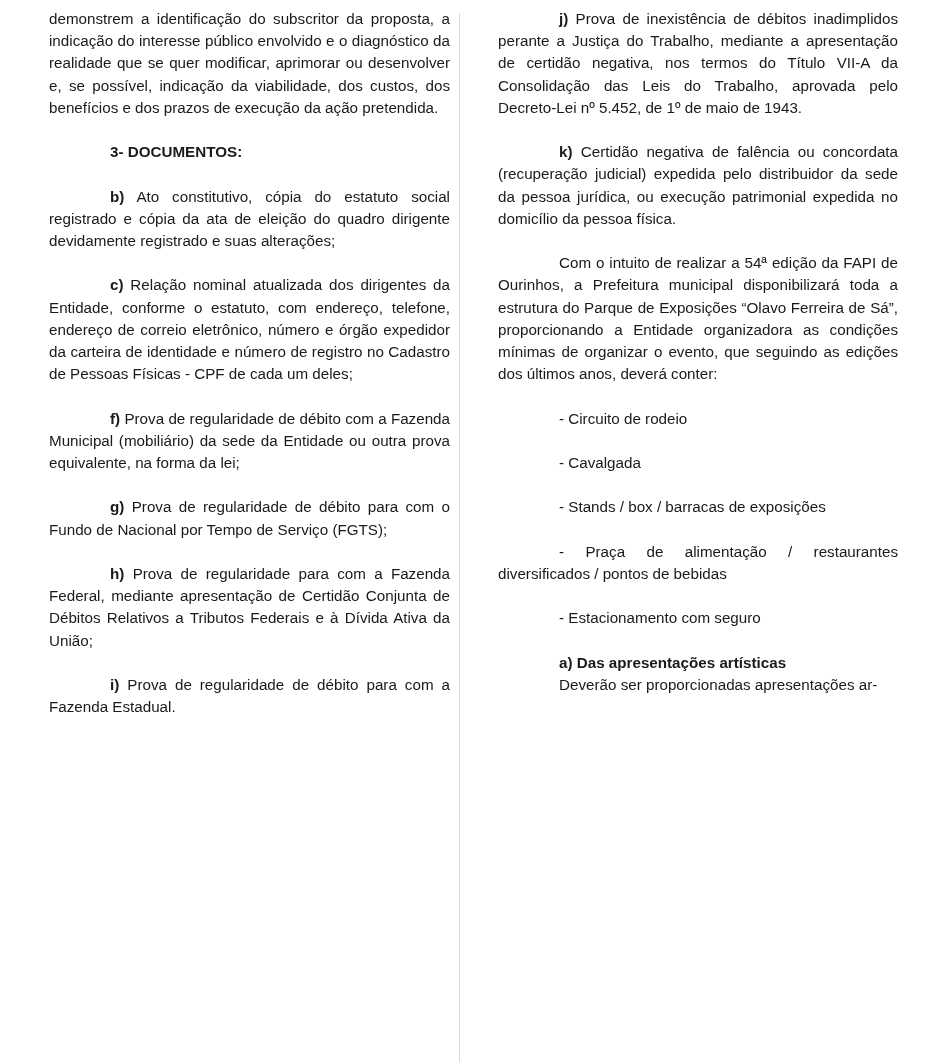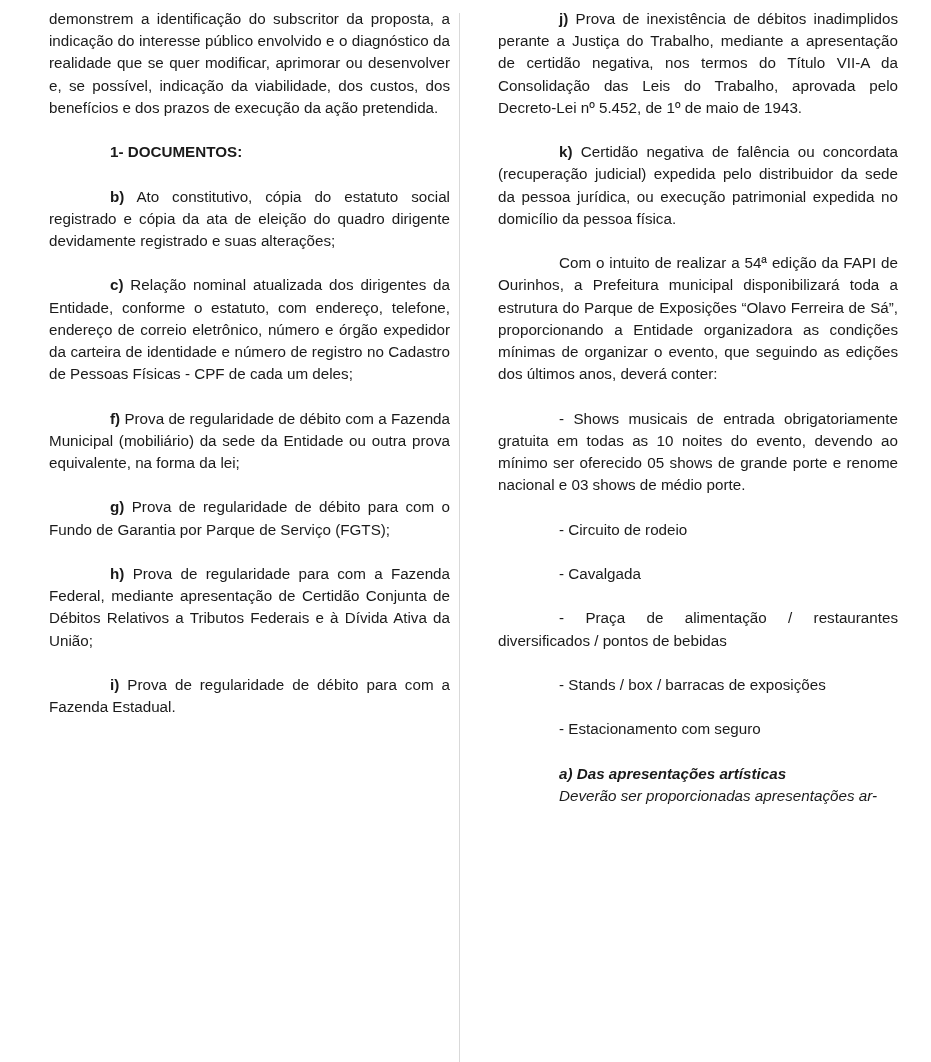--- a/index.html
+++ b/index.html
@@ -44,21 +44,20 @@
     top: 13px;
     width: 1px;
     height: 1049px;
     background: #d9d9d9;
   }
   p {
     margin: 0 0 22.2px 0;
   }
   p.tight {
     margin-bottom: 0;
-    font-style: italic;
   }
   .indent {
     text-indent: 61px;
   }
   .b {
     font-weight: bold;
   }
   .heading {
     font-weight: bold;
   }
@@ -67,52 +66,51 @@
 <body>
 
 <div class="page">
 
   <div class="divider"></div>
 
   <div class="col col-left">
 
     <p>demonstrem a identificação do subscritor da proposta, a indicação do interesse público envolvido e o diagnóstico da realidade que se quer modificar, aprimorar ou desenvolver e, se possível, indicação da viabilidade, dos custos, dos benefícios e dos prazos de execução da ação pretendida.</p>
 
-    <p class="indent heading">1- DOCUMENTOS:</p>
+    <p class="indent heading">3- DOCUMENTOS:</p>
 
 
     <p class="indent"><span class="b">b)</span><span> Ato constitutivo, cópia do estatuto social registrado e cópia da ata de eleição do quadro dirigente devidamente registrado e suas alterações;</span></p>
 
     <p class="indent"><span class="b">c)</span><span> Relação nominal atualizada dos dirigentes da Entidade, conforme o estatuto, com endereço, telefone, endereço de correio eletrônico, número e órgão expedidor da carteira de identidade e número de registro no Cadastro de Pessoas Físicas - CPF de cada um deles;</span></p>
 
 
 
     <p class="indent"><span class="b">f)</span><span> Prova de regularidade de débito com a Fazenda Municipal (mobiliário) da sede da Entidade ou outra prova equivalente, na forma da lei;</span></p>
 
-    <p class="indent"><span class="b">g)</span><span> Prova de regularidade de débito para com o Fundo de Garantia por Parque de Serviço (FGTS);</span></p>
+    <p class="indent"><span class="b">g)</span><span> Prova de regularidade de débito para com o Fundo de Nacional por Tempo de Serviço (FGTS);</span></p>
 
     <p class="indent"><span class="b">h)</span><span> Prova de regularidade para com a Fazenda Federal, mediante apresentação de Certidão Conjunta de Débitos Relativos a Tributos Federais e à Dívida Ativa da União;</span></p>
 
     <p class="indent"><span class="b">i)</span><span> Prova de regularidade de débito para com a Fazenda Estadual.</span></p>
   </div>
 
   <div class="col col-right">
 
     <p class="indent"><span class="b">j)</span><span> Prova de inexistência de débitos inadimplidos perante a Justiça do Trabalho, mediante a apresentação de certidão negativa, nos termos do Título VII-A da Consolidação das Leis do Trabalho, aprovada pelo Decreto-Lei nº 5.452, de 1º de maio de 1943.</span></p>
 
     <p class="indent"><span class="b">k)</span><span> Certidão negativa de falência ou concordata (recuperação judicial) expedida pelo distribuidor da sede da pessoa jurídica, ou execução patrimonial expedida no domicílio da pessoa física.</span></p>
 
 
 
     <p class="indent">Com o intuito de realizar a 54ª edição da FAPI de Ourinhos, a Prefeitura municipal disponibilizará toda a estrutura do Parque de Exposições “Olavo Ferreira de Sá”, proporcionando a Entidade organizadora as condições mínimas de organizar o evento, que seguindo as edições dos últimos anos, deverá conter:</p>
 
-    <p class="indent">- Shows musicais de entrada obrigatoriamente gratuita em todas as 10 noites do evento, devendo ao mínimo ser oferecido 05 shows de grande porte e renome nacional e 03 shows de médio porte.</p>
     <p class="indent">- Circuito de rodeio</p>
     <p class="indent">- Cavalgada</p>
+    <p class="indent">- Stands / box / barracas de exposições</p>
     <p class="indent">- Praça de alimentação / restaurantes diversificados / pontos de bebidas</p>
-    <p class="indent">- Stands / box / barracas de exposições</p>
     <p class="indent">- Estacionamento com seguro</p>
 
     <p class="indent heading tight">a) Das apresentações artísticas</p>
     <p class="indent tight">Deverão ser proporcionadas apresentações ar-</p>
   </div>
 
 </div>
 
 </body></html>

